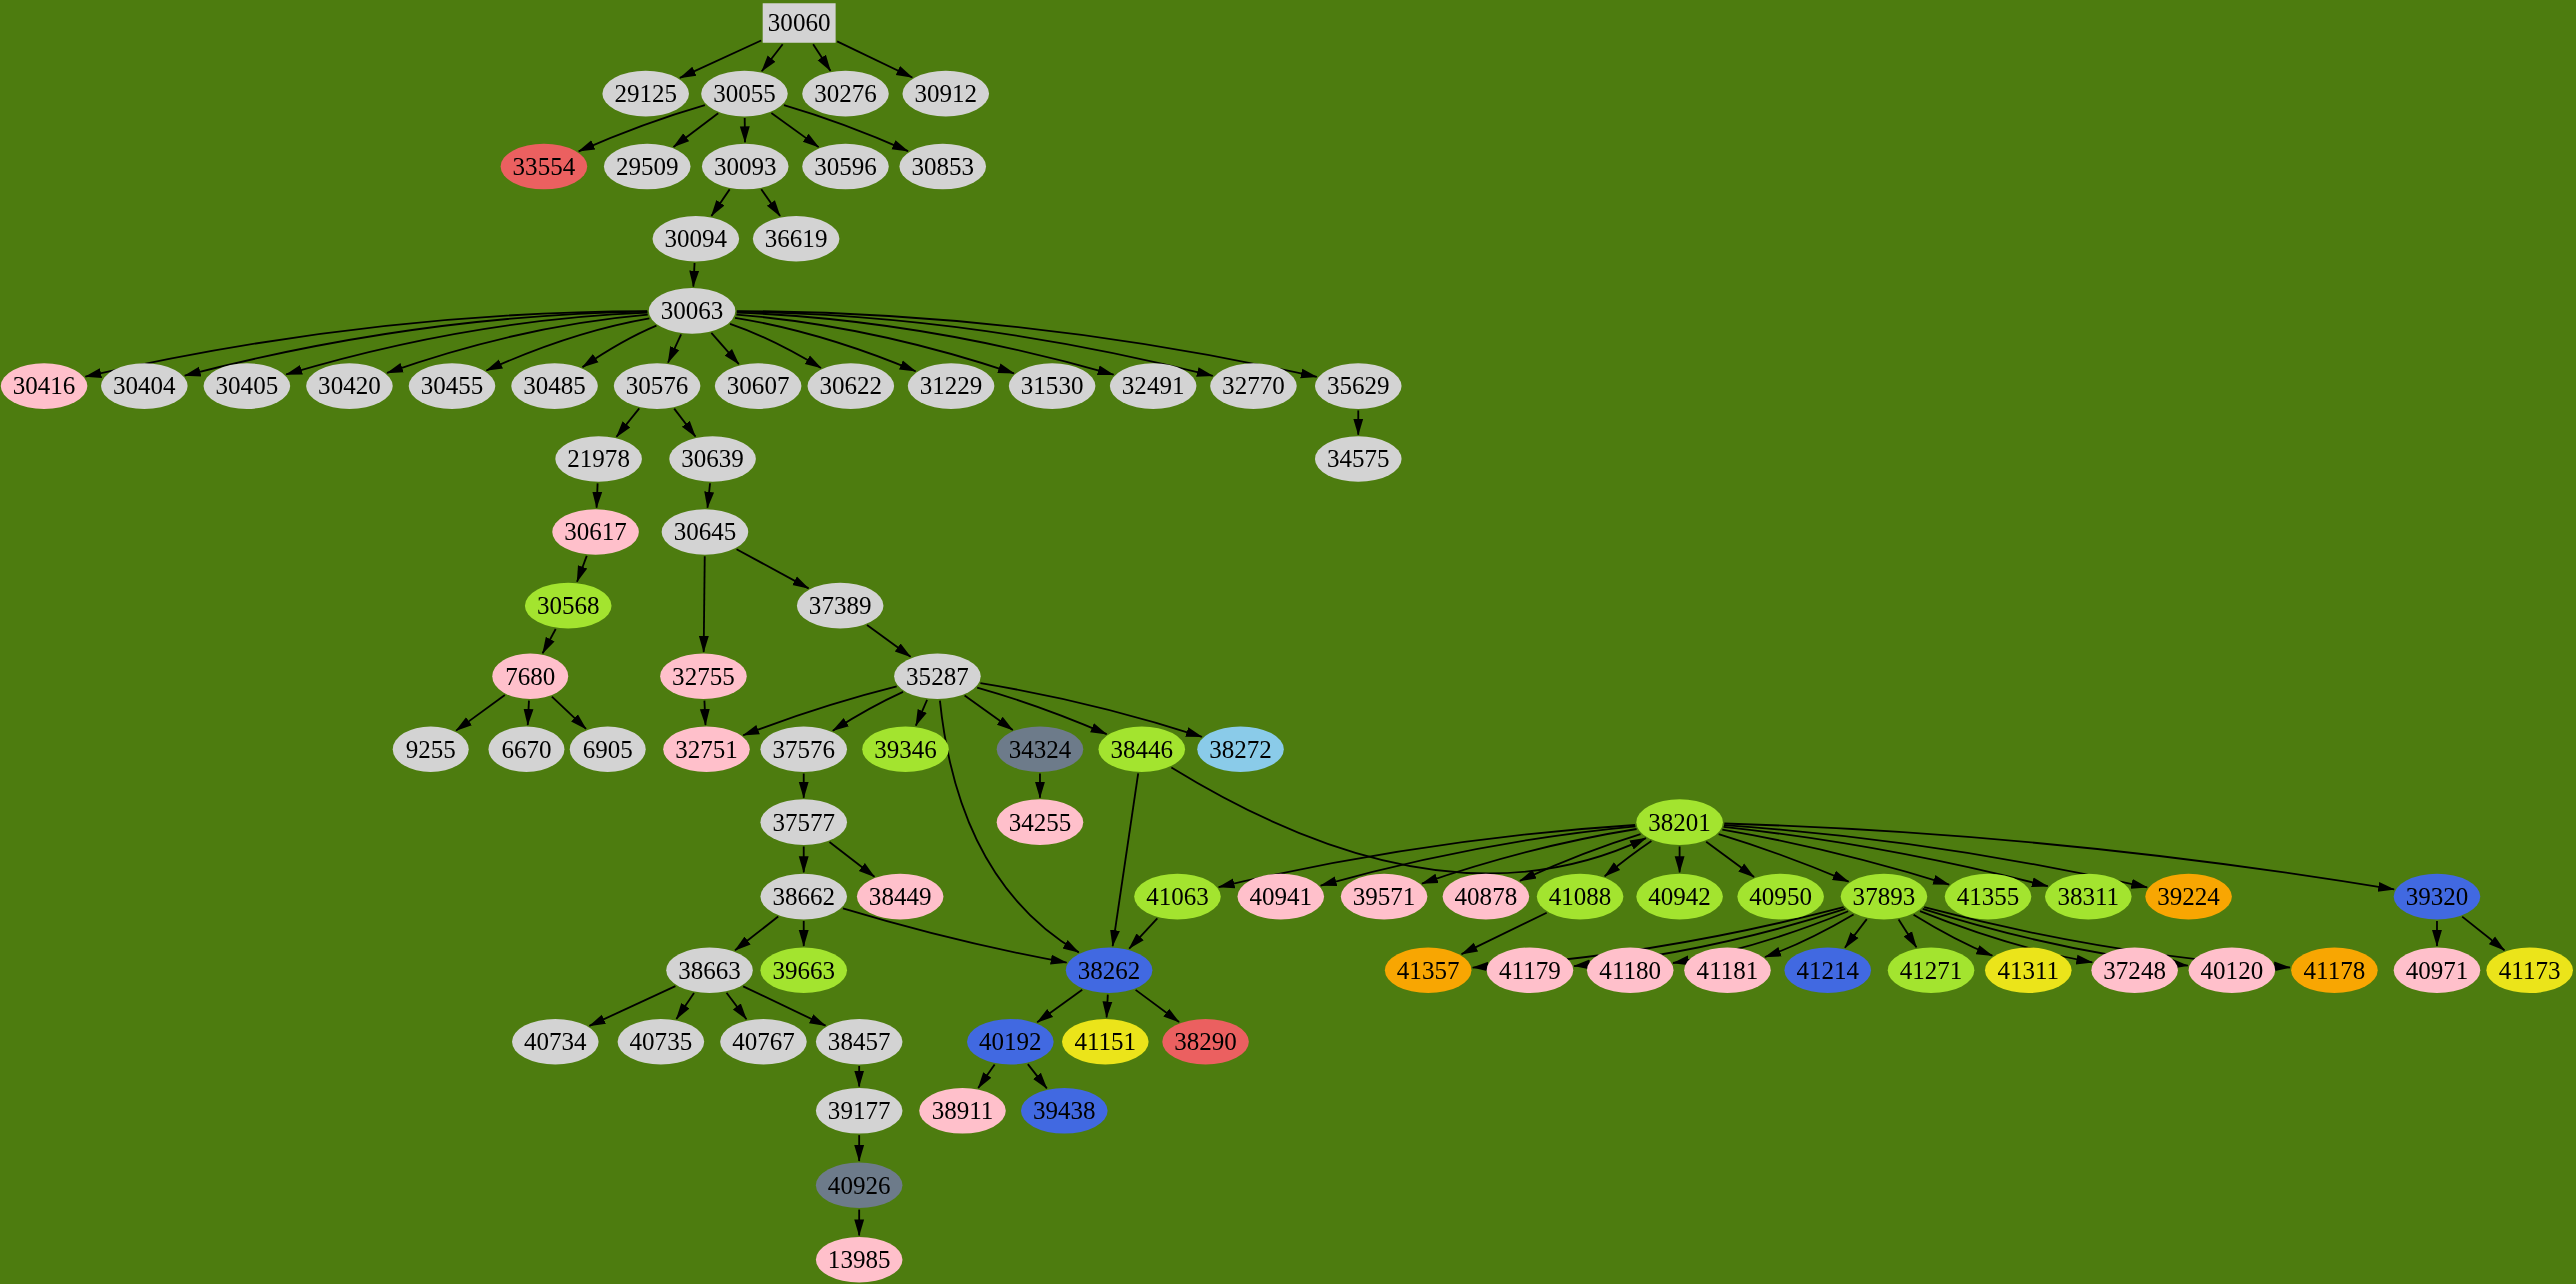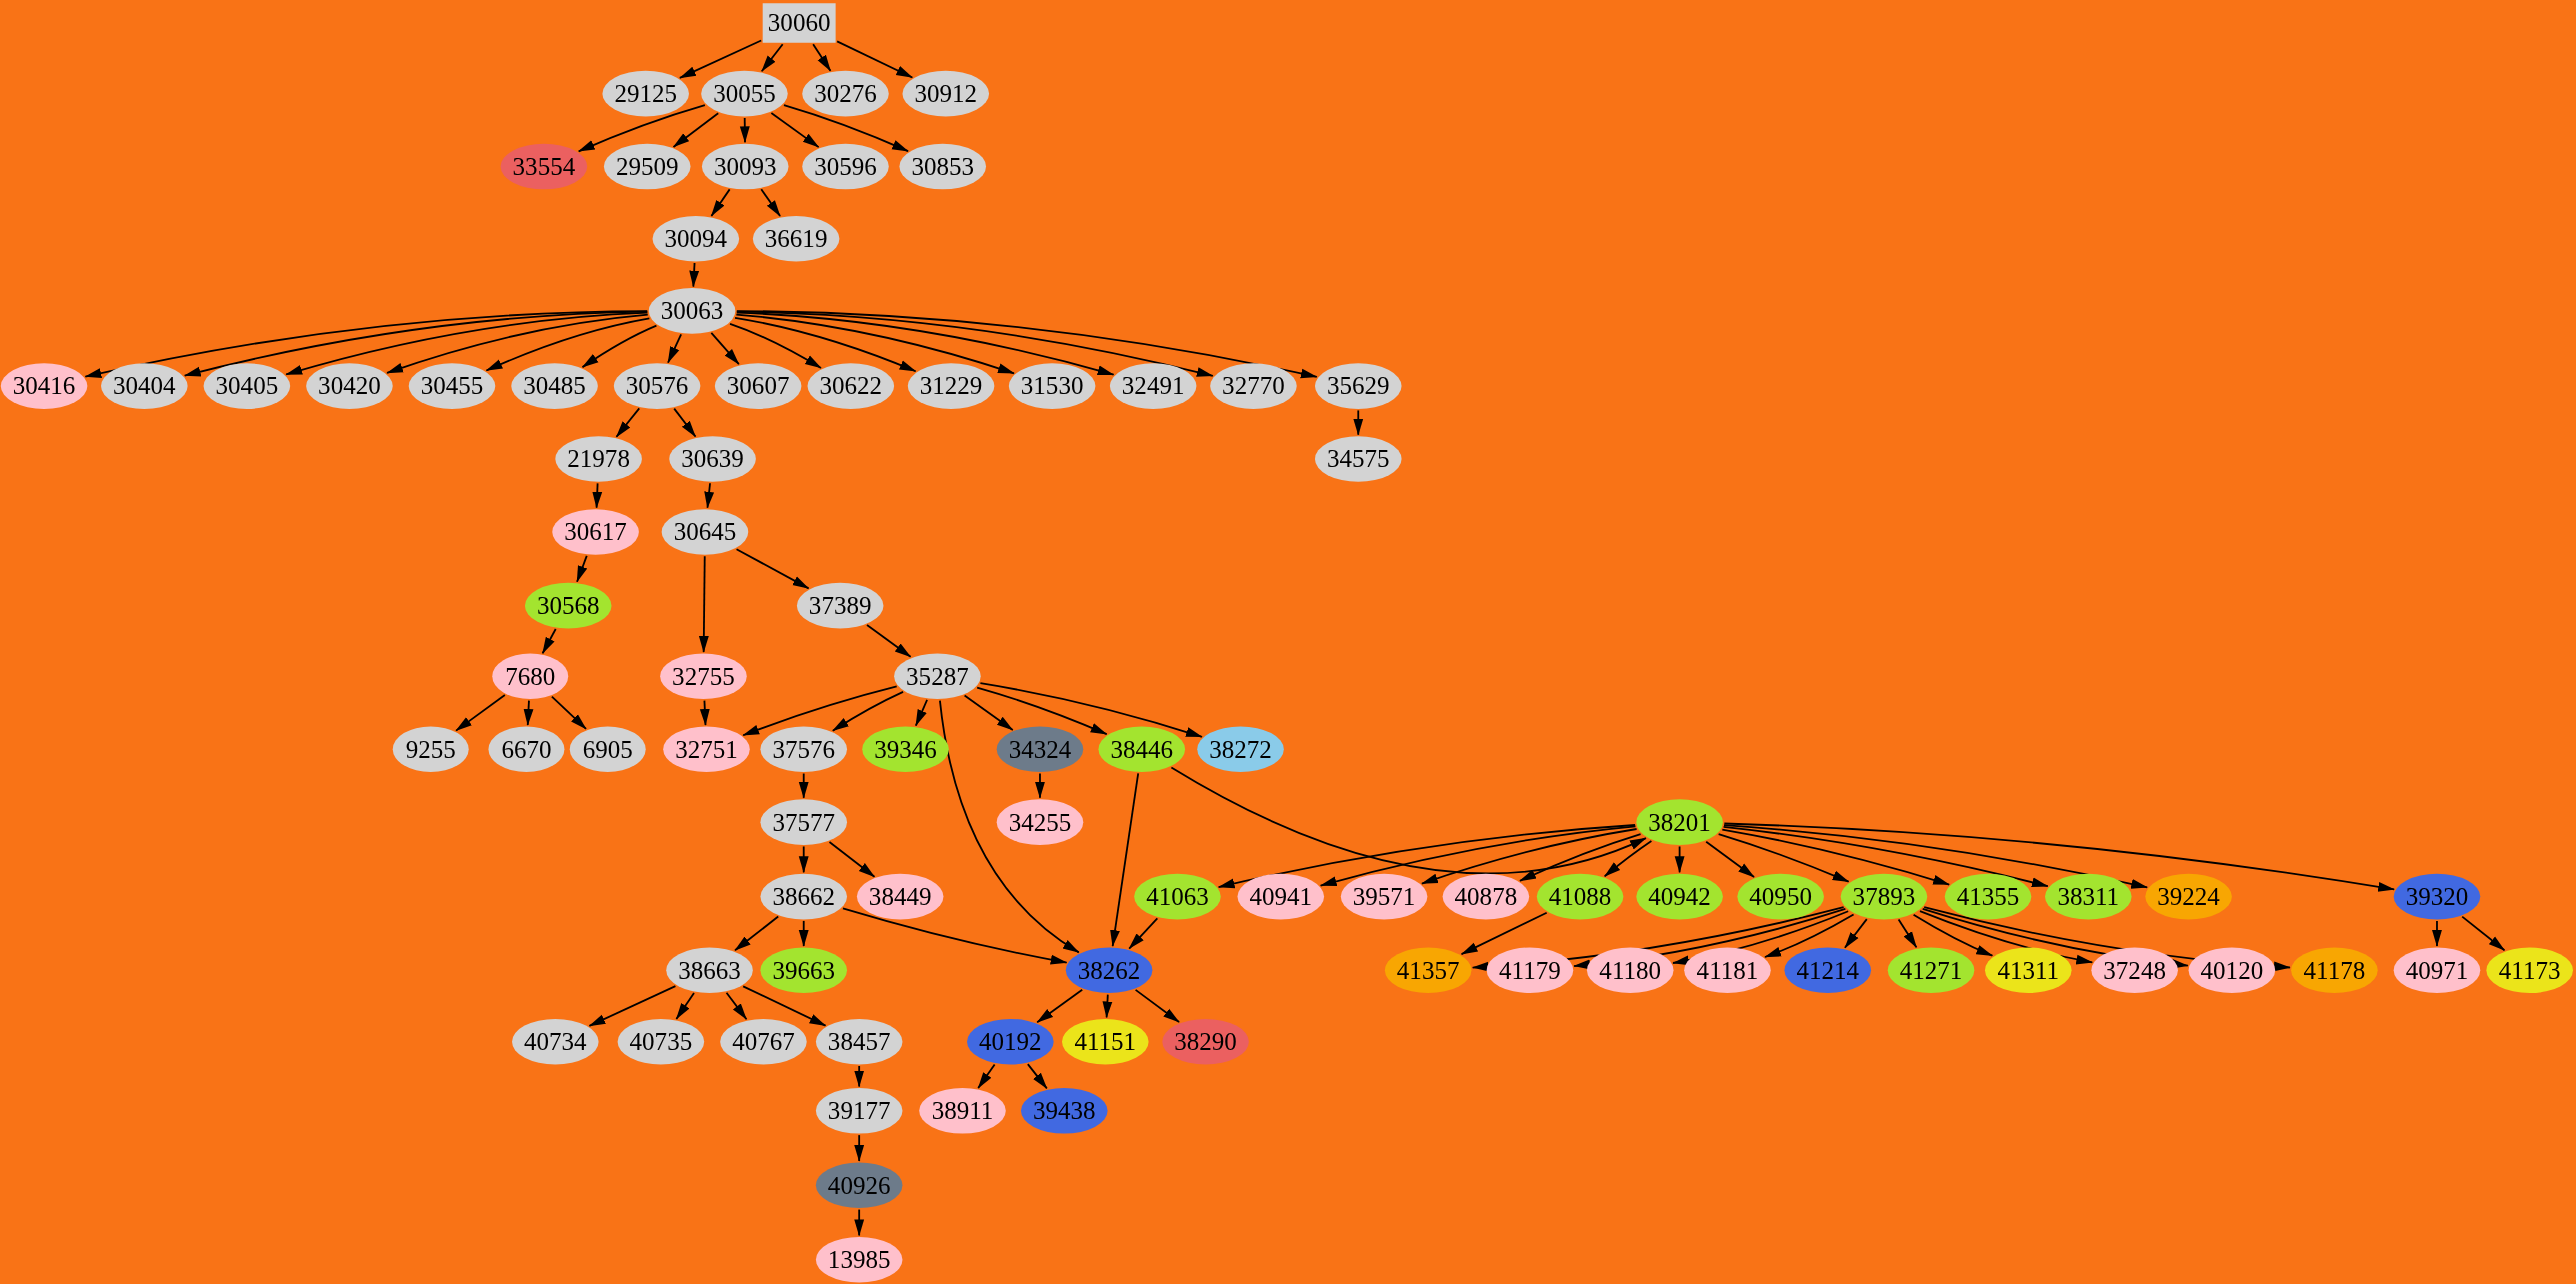--- a/index.html
+++ b/index.html
@@ -4,21 +4,21 @@
 <style>
   html, body {
     margin: 0;
     padding: 0;
     background: #ffffff;
   }
   #canvas-wrap {
     position: relative;
     width: 2576px;
     height: 1285px;
-    background: #f97316;
+    background: #4d7c0f;
     overflow: hidden;
   }
   svg#graph-svg {
     display: block;
     width: 2576px;
     height: 1285px;
   }
   .node-label {
     font-family: "Liberation Serif", "DejaVu Serif", serif;
     font-size: 33px;

